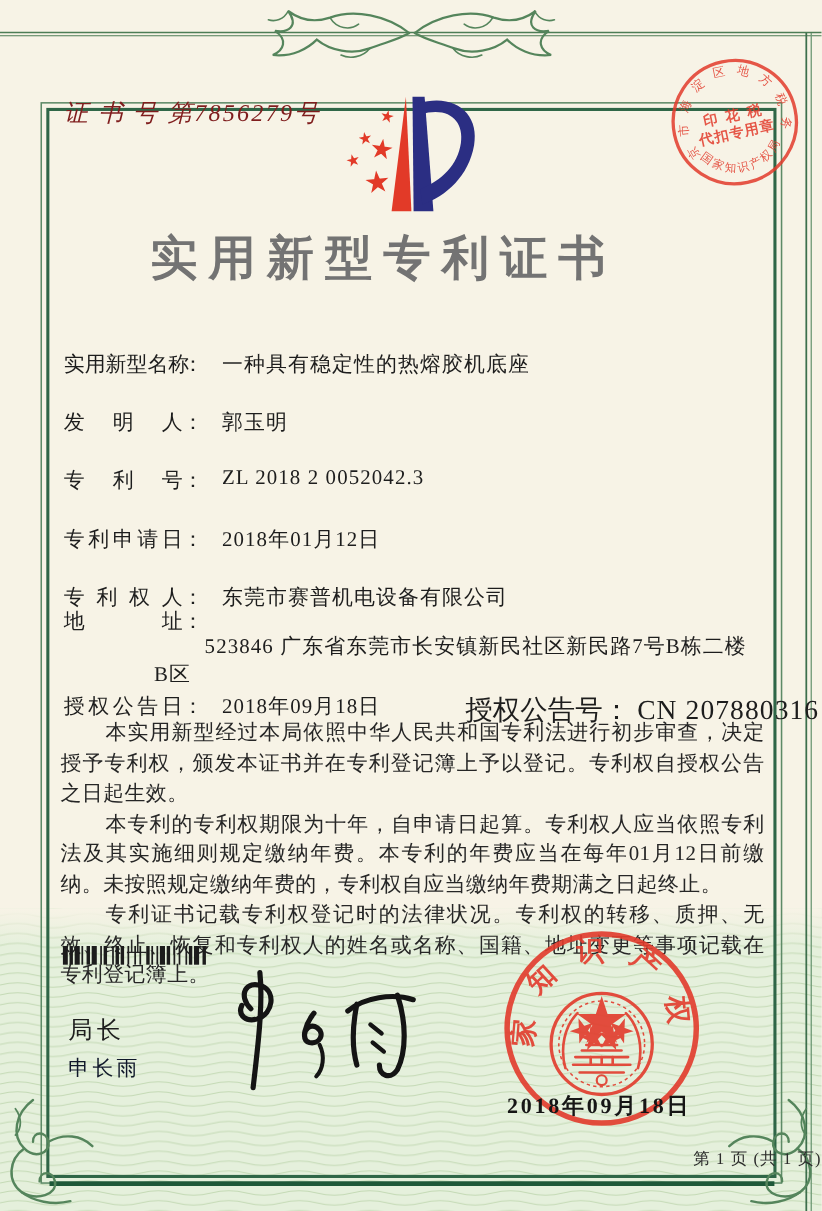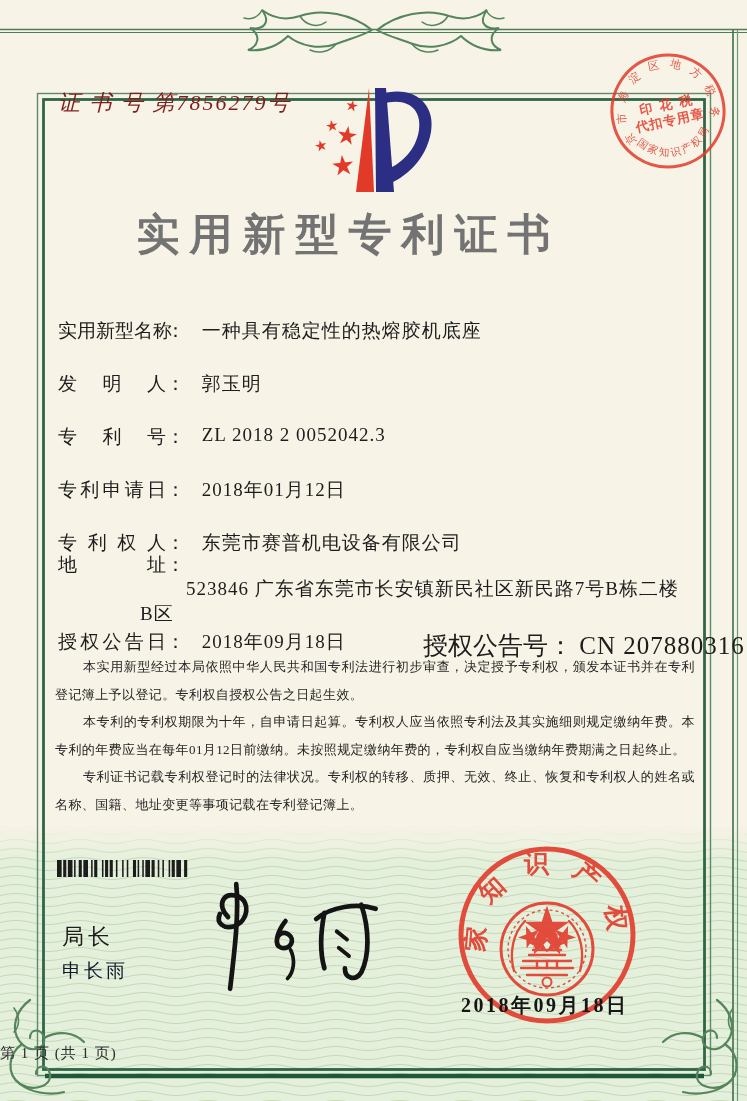--- a/index.html
+++ b/index.html
@@ -15,27 +15,27 @@
   .title{left:0;top:206px;width:697px;text-align:center;font-size:43px;font-weight:bold;
          letter-spacing:10px;color:#737373;z-index:2;}
   .fields{z-index:2;font-size:19px;color:#1d1d1d;}
   .frow{position:absolute;left:58px;white-space:nowrap;}
   .flabel{display:inline-block;width:108px;text-align:justify;text-align-last:justify;vertical-align:top;}
   .fcolon{display:inline-block;vertical-align:top;}
   .fvalue{margin-left:12px;letter-spacing:1px;}
   .addr-val{position:absolute;left:140px;top:576px;width:552px;text-indent:46px;
             line-height:25px;letter-spacing:1px;word-break:break-all;white-space:normal;font-size:19px;z-index:2;}
   .grant-row{position:absolute;left:423px;top:629px;white-space:nowrap;font-size:25px;z-index:2;}
-  .body-text{left:55px;top:653px;width:640px;font-size:13px;line-height:27.5px;
+  .body-text{left:55px;top:653px;width:640px;font-size:19px;line-height:27.5px;
              color:#262626;z-index:2;text-align:justify;}
   .body-text p{margin:0;text-indent:2.15em;letter-spacing:0.4px;}
   .signer-title{left:62px;top:922px;font-size:22px;letter-spacing:4px;z-index:2;color:#1d1d1d;}
   .signer-name{left:62px;top:958px;font-size:19px;letter-spacing:3px;z-index:2;color:#0f172a;}
   .issue-date{left:461px;top:992px;font-size:20px;letter-spacing:2.5px;font-weight:600;color:#161616;z-index:4;}
-  .footer-page{left:0;top:1044px;width:747px;text-align:left;font-size:15px;letter-spacing:1px;color:#2c2c2c;z-index:2;}
+  .footer-page{left:0;top:1044px;width:747px;text-align:right;font-size:15px;letter-spacing:1px;color:#2c2c2c;z-index:2;}
   svg text{font-family:"Liberation Serif","DejaVu Serif",serif;}
 </style>
 </head>
 <body>
 
 <svg id="deco-svg" width="747" height="1101" viewBox="0 0 747 1101">
   <defs>
     <pattern id="waves" width="64" height="9" patternUnits="userSpaceOnUse">
       <path d="M0,4.5 Q16,0.5 32,4.5 T64,4.5" fill="none" stroke="#c3d9b4" stroke-width="1"></path>
     </pattern>

